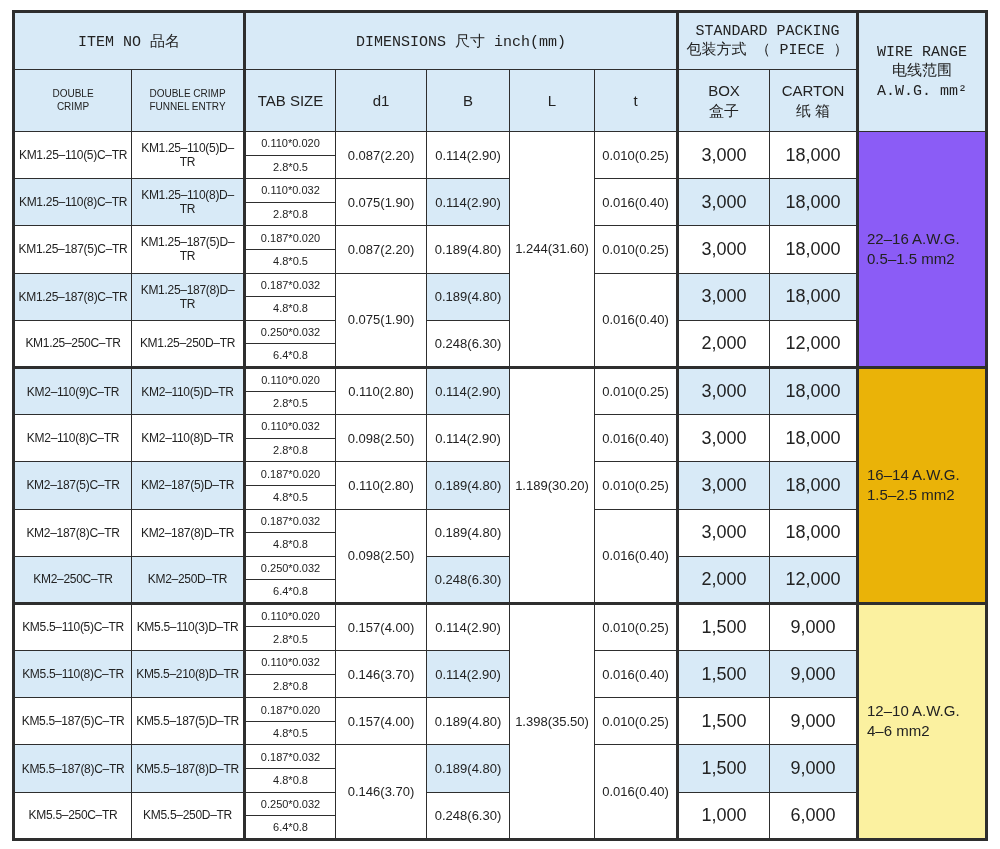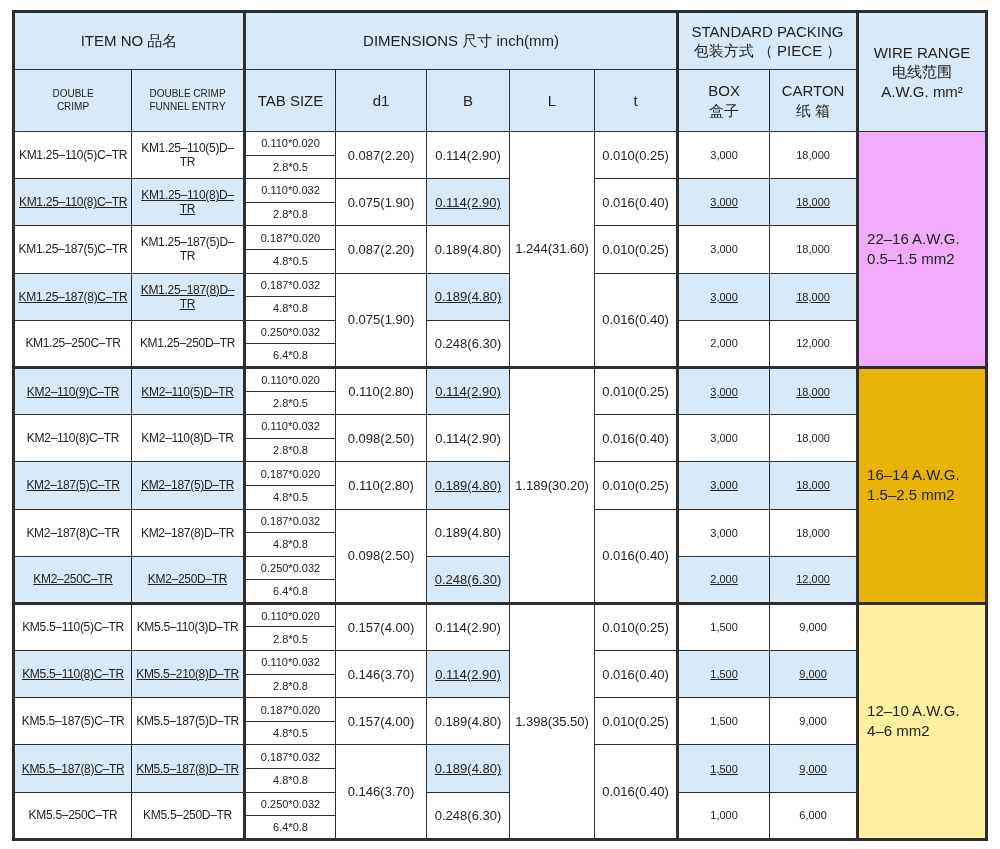--- a/index.html
+++ b/index.html
@@ -17,30 +17,30 @@
     text-align:center;vertical-align:middle;
     padding:0 2px;overflow:hidden;
     font-weight:normal;
   }
   .hdr{background:#d8eaf7;font-size:15px;}
   .pre{white-space:pre-line;line-height:1.3;}
   .small-hdr{font-size:10px;line-height:1.25;}
   .item{font-size:12px;letter-spacing:-0.3px;}
   .tabv{font-size:11px;}
   .dim{font-size:13px;}
-  .pack{font-size:11px;}
+  .pack{font-size:18px;}
   .wire{font-size:15px;text-align:left;padding-left:8px;line-height:1.35;}
-  .st{background:#d8eaf7;text-decoration:underline;}
-  .w1{background:#f0abfc;}
+  .st{background:#d8eaf7;}
+  .w1{background:#8b5cf6;}
   .w2{background:#eab308;}
   .w3{background:#fbf1a0;}
   .bl3{border-left:3px solid #2e2e2e;}
   .bt3{border-top:3px solid #2e2e2e;}
   tr{height:23.6px;}
-  tr.h1{height:58px;}
+  tr.h1{height:58px;font-family:Liberation Mono, monospace;}
   tr.h2{height:62px;}
 </style>
 </head>
 <body>
 
 <div class="canvas">
 <table class="spec">
   <colgroup>
     <col style="width:118px">
         <col style="width:113px">

